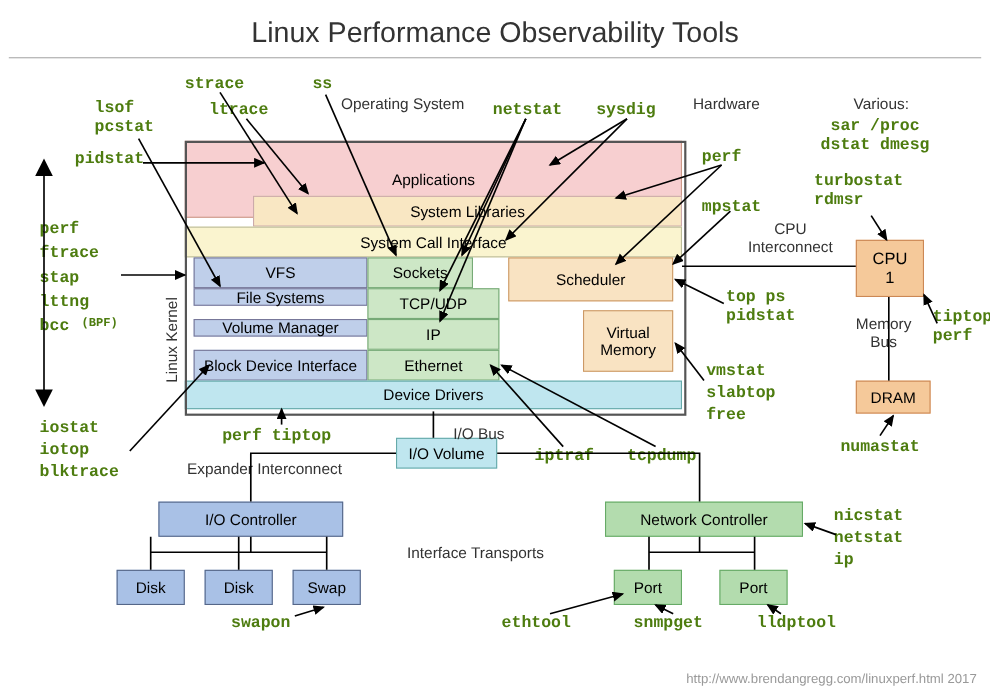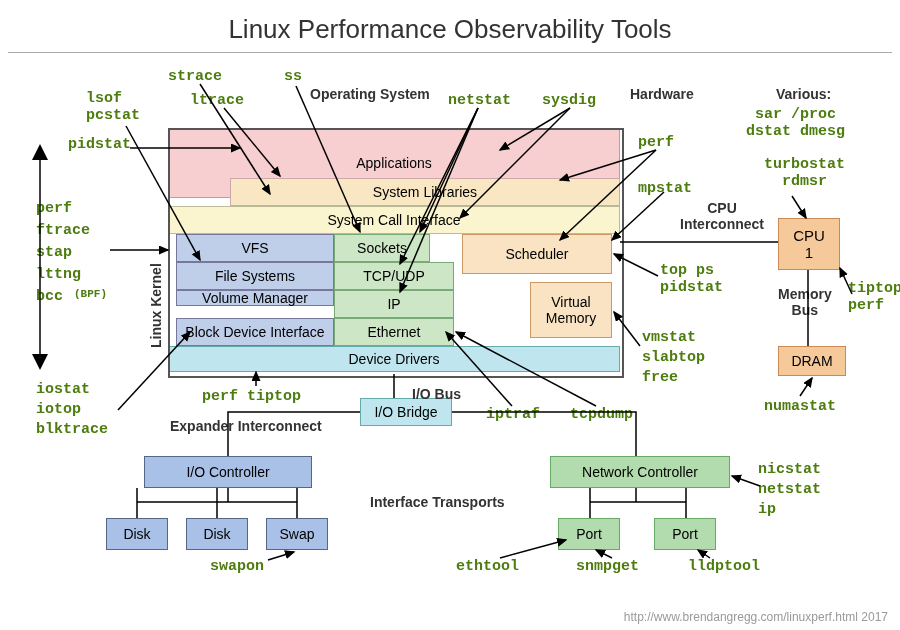--- a/index.html
+++ b/index.html
@@ -1,20 +1,20 @@
 <!DOCTYPE html>
 <html><head>
 <meta charset="utf-8">
 <style>
   html,body{margin:0;padding:0;width:900px;height:630px;background:#fff;font-family:Helvetica,Arial,sans-serif;overflow:hidden}
   .title{position:absolute;top:14px;left:0;right:0;text-align:center;font-size:26px;font-weight:300;color:#333}
   .hr{position:absolute;top:52px;left:8px;right:8px;height:0;border-top:1px solid #aaa}
   .box{position:absolute;border:1px solid #444;text-align:center;font-size:14px;box-sizing:border-box;display:flex;align-items:center;justify-content:center}
   .lbl{position:absolute;font-size:15px;font-weight:bold;font-family:'Courier New',monospace;white-space:pre;color:#4d7c0f}
-  .thin{position:absolute;font-size:14px;font-weight:700;color:#333;white-space:pre}
+  .thin{position:absolute;font-size:14px;font-weight:400;color:#333;white-space:pre}
   .vtext{writing-mode:vertical-rl;transform:rotate(180deg)}
   svg{position:absolute;top:0;left:0;width:900px;height:630px;overflow:visible}
   .arr{stroke:#000;stroke-width:1.5;fill:none;marker-end:url(#ah)}
   .ln{stroke:#000;stroke-width:1.5;fill:none}
   .credit{position:absolute;bottom:6px;right:12px;font-size:12px;color:#999;font-weight:300}
 </style>
 </head>
 <body>
 
 <div class="title">Linux Performance Observability Tools</div>
@@ -30,21 +30,21 @@
 <div class="box" style="top:178px;left:230px;width:390px;height:28px;background:#f9e7c3;border-color:#caa">
     <span>System Libraries</span>
   </div>
 <div class="box" style="top:206px;left:168px;width:452px;height:28px;background:#faf4cf;border-color:#bb9">
     <span>System Call Interface</span>
   </div>
 
 <div class="box" style="top:234px;left:176px;width:158px;height:28px;background:#bfcfea;border-color:#779">
     <span>VFS</span>
   </div>
-<div class="box" style="top:262px;left:176px;width:158px;height:28px;background:#bfcfea;border-color:#779">
+<div class="box" style="top:262px;left:176px;width:158px;height:16px;background:#bfcfea;border-color:#779">
     <span>File Systems</span>
   </div>
 <div class="box" style="top:290px;left:176px;width:158px;height:16px;background:#bfcfea;border-color:#779">
     <span>Volume Manager</span>
   </div>
 <div class="box" style="top:318px;left:176px;width:158px;height:28px;background:#bfcfea;border-color:#779">
     <span>Block Device Interface</span>
   </div>
 
 <div class="box" style="top:234px;left:334px;width:96px;height:28px;background:#cde7c6;border-color:#7a7">
@@ -68,21 +68,21 @@
 
 <div class="box" style="top:346px;left:168px;width:452px;height:26px;background:#bfe6ef;border-color:#6aa">
     <span>Device Drivers</span>
   </div>
 
 <div style="position:absolute;top:128px;left:168px;width:452px;height:246px;border:2px solid #555;pointer-events:none"></div>
 
 <div class="thin vtext" style="top:248px;left:148px;height:100px">Linux Kernel</div>
 
 <div class="box" style="top:398px;left:360px;width:92px;height:28px;background:#bfe6ef;border-color:#6aa">
-    <span>I/O Bridge</span>
+    <span>I/O Volume</span>
   </div>
 <div class="thin" style="top:386px;left:412px">I/O Bus</div>
 
 <div class="box" style="top:456px;left:144px;width:168px;height:32px;background:#a9c1e6;border-color:#568">
     <span>I/O Controller</span>
   </div>
 <div class="box" style="top:518px;left:106px;width:62px;height:32px;background:#a9c1e6;border-color:#568">
     <span>Disk</span>
   </div>
 <div class="box" style="top:518px;left:186px;width:62px;height:32px;background:#a9c1e6;border-color:#568">
@@ -146,21 +146,21 @@
 <div class="lbl" style="top:460px;left:758px;line-height:20px">nicstat
 netstat
 ip</div>
 <div class="lbl" style="top:406px;left:486px">iptraf</div>
 <div class="lbl" style="top:406px;left:570px">tcpdump</div>
 <div class="lbl" style="top:558px;left:456px">ethtool</div>
 <div class="lbl" style="top:558px;left:576px">snmpget</div>
 <div class="lbl" style="top:558px;left:688px">lldptool</div>
 <div class="lbl" style="top:106px;left:746px;text-align:center">sar /proc
 dstat dmesg</div>
-<div class="lbl" style="top:156px;left:764px;text-align:center">turbostat
+<div class="lbl" style="top:156px;left:740px;">turbostat
 rdmsr</div>
 
 <div class="credit">http://www.brendangregg.com/linuxperf.html  2017</div>
 
 <svg>
   <defs>
     <marker id="ah" markerWidth="8" markerHeight="8" refX="6" refY="3" orient="auto">
       <path d="M0,0 L7,3 L0,6 Z" fill="#000"></path>
     </marker>
   </defs>

